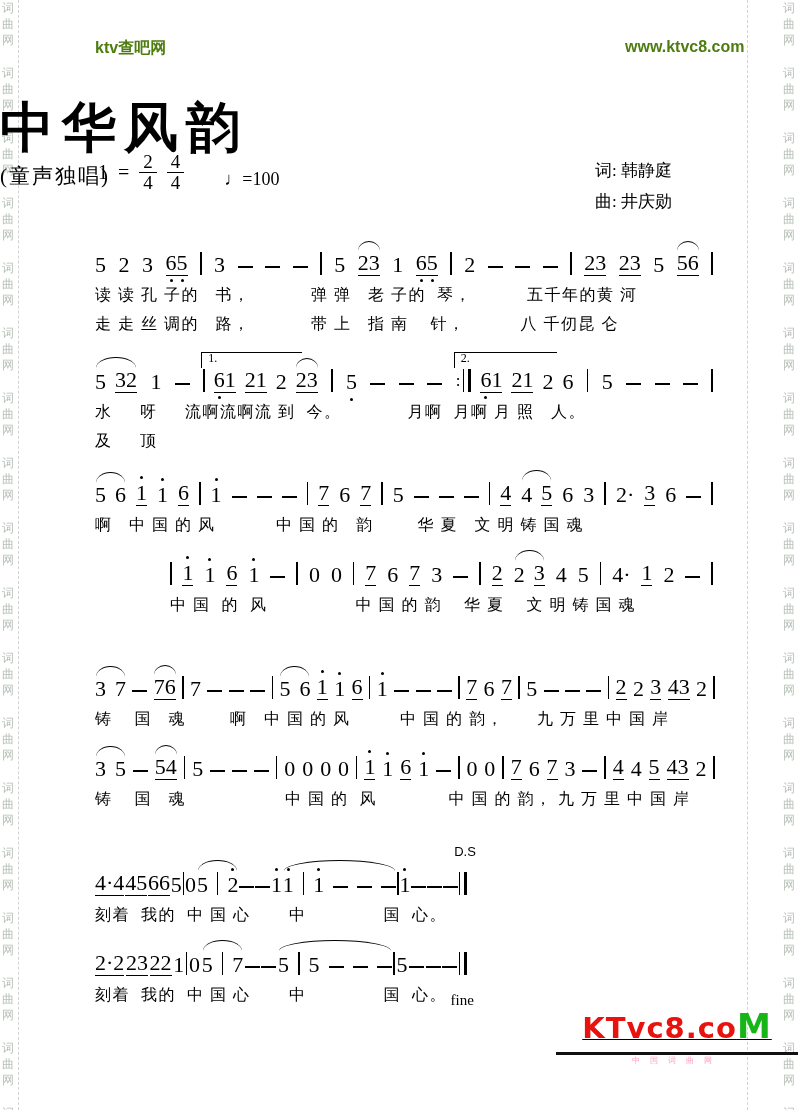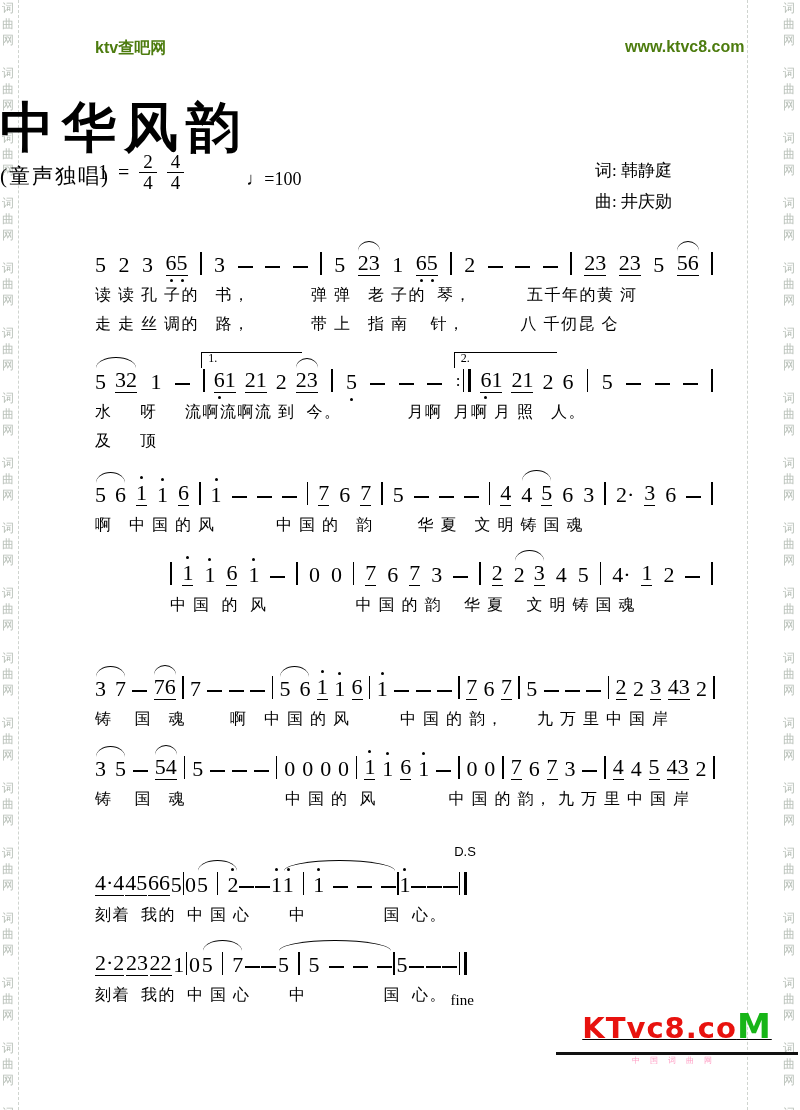--- a/index.html
+++ b/index.html
@@ -20,21 +20,21 @@
   .title{position:absolute;top:92px;left:0;width:800px;text-align:left;
          font-size:54px;font-weight:900;letter-spacing:8px;}
   .subtitle{position:absolute;top:162px;left:0;width:800px;text-align:left;font-size:21px;letter-spacing:2px;}
   .credits{position:absolute;top:155px;left:595px;font-size:17px;line-height:31px;}
 
   
   .keysig{position:absolute;top:152px;left:98px;display:flex;align-items:center;font-size:20px;}
   .keysig .eq{margin:0 10px;}
   .frac{display:inline-flex;flex-direction:column;align-items:center;margin-right:10px;font-size:19px;line-height:20px;}
   .frac .fn{border-bottom:1.5px solid #000;padding:0 4px;}
-  .tempo{margin-left:52px;font-size:18px;margin-top:14px;}
+  .tempo{margin-left:30px;font-size:18px;margin-top:14px;}
 
   
   .sys{position:absolute;}
   .notes{display:flex;justify-content:space-between;align-items:flex-end;
          padding-top:22px;font-size:22px;line-height:1;min-height:26px;}
   .tok{position:relative;display:inline-flex;align-items:flex-end;}
   .tok .c{position:relative;display:inline-block;line-height:1;}
   .u{border-bottom:1.5px solid #000;padding-bottom:1px;}
   .c.hi::before{content:"";position:absolute;top:-6px;left:50%;margin-left:-1.5px;width:3px;height:3px;border-radius:50%;background:#000;}
   .c.lo::after{content:"";position:absolute;bottom:-8px;left:50%;margin-left:-1.5px;width:3px;height:3px;border-radius:50%;background:#000;}

